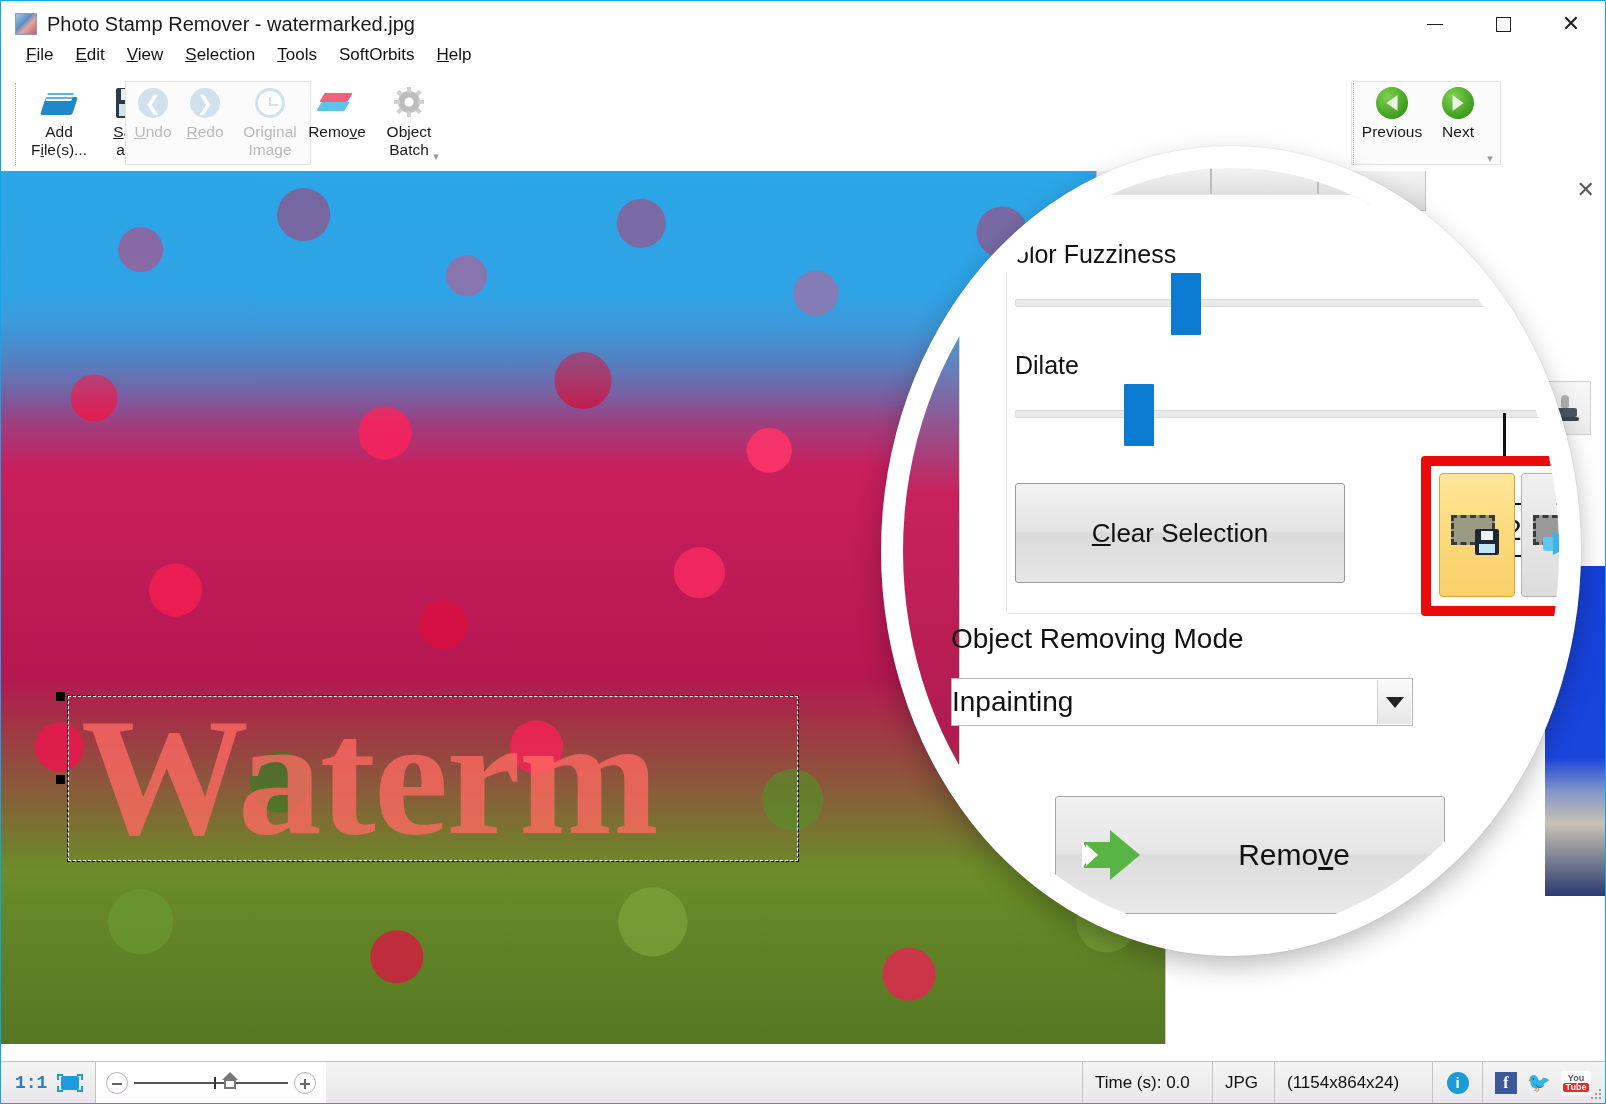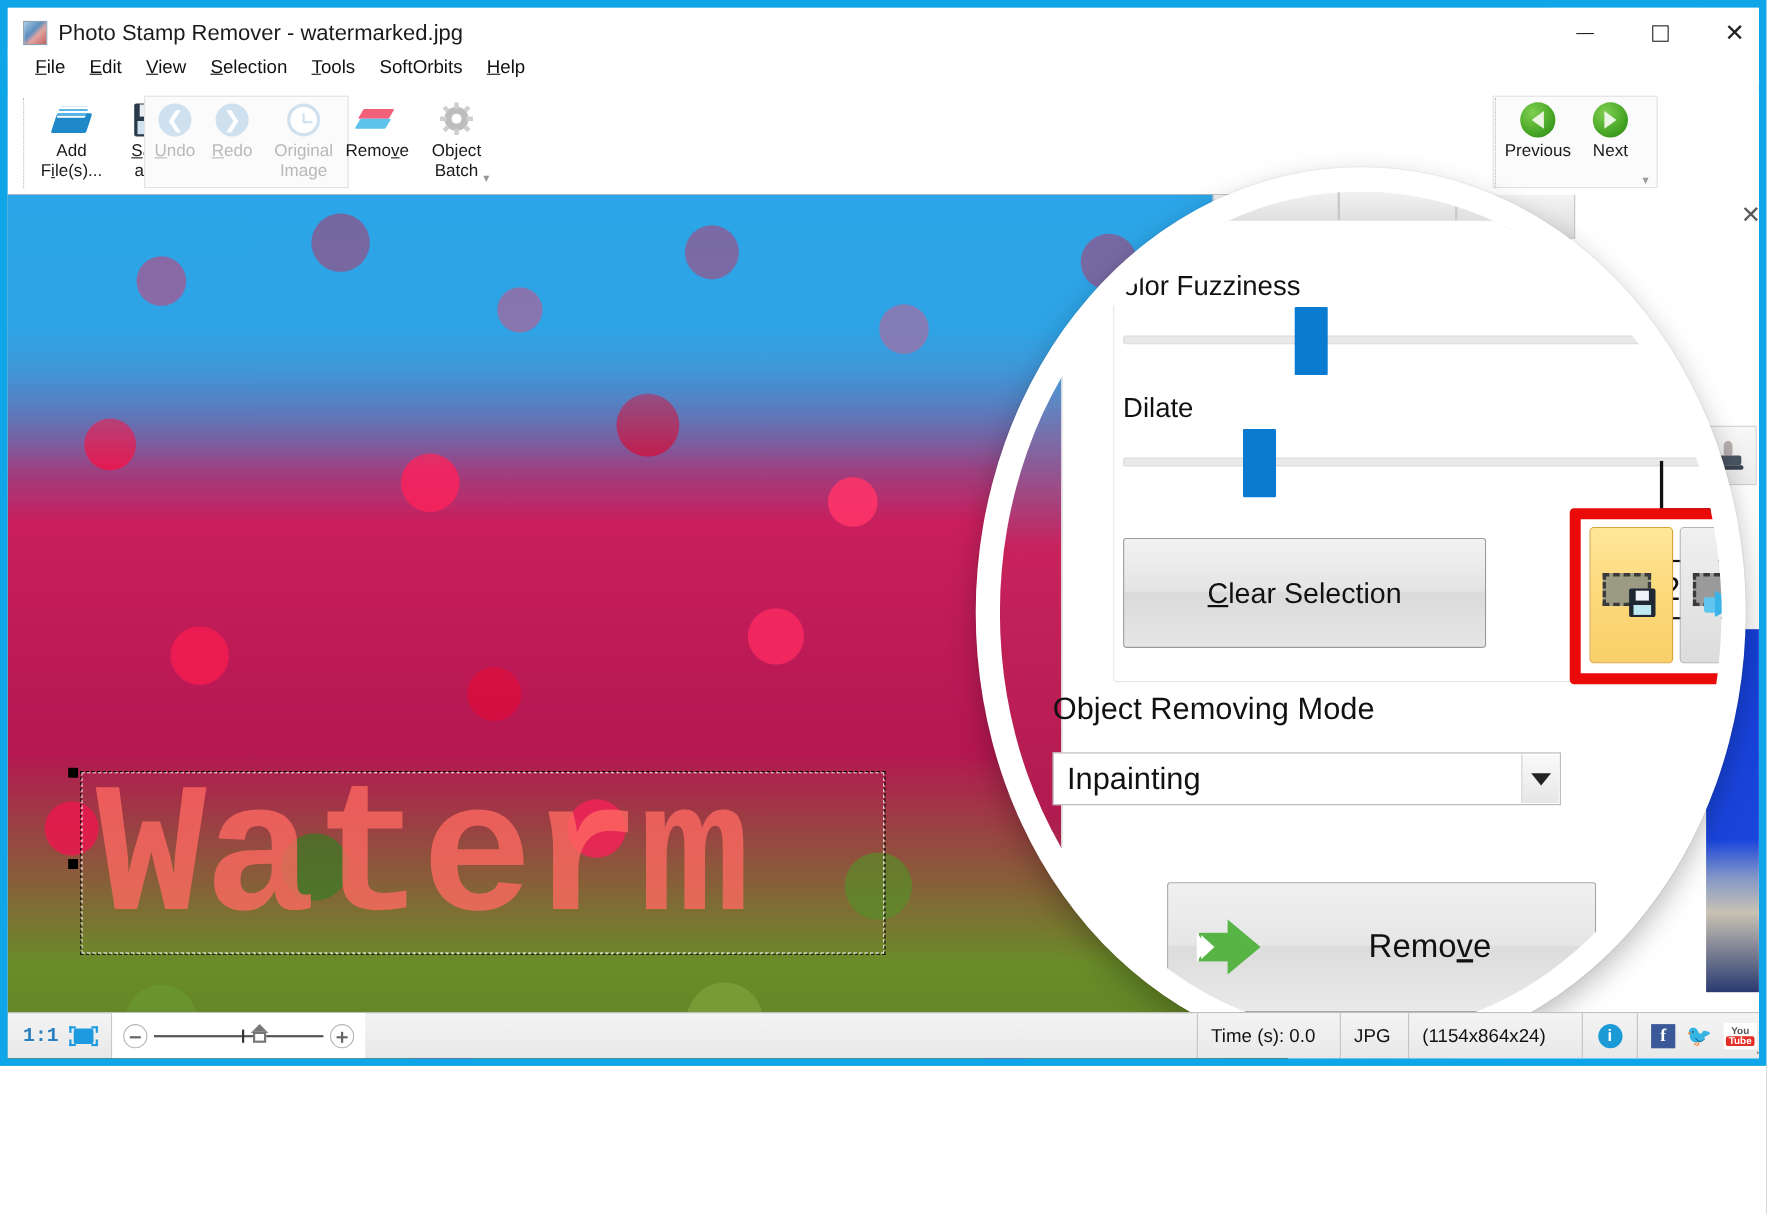--- a/index.html
+++ b/index.html
@@ -4,23 +4,23 @@
 <style>
   * { box-sizing: border-box; margin: 0; padding: 0; }
   html, body {
     width: 1606px; height: 1104px;
     overflow: hidden;
     font-family: "Liberation Sans", sans-serif;
     background: #ffffff;
   }
   #app {
     position: relative;
-    width: 1606px; height: 969px;
+    width: 1606px; height: 1104px;
     background: #ffffff;
-    border: 7px solid #0ea5e9;
+    border: 1px solid #0ea5e9;
     overflow: hidden;
   }
 
   
   .titlebar {
     position: absolute; left: 0; top: 0; width: 1604px; height: 46px;
     background: #ffffff;
     display: flex; align-items: center;
   }
   .title-icon {
@@ -196,21 +196,21 @@
   .sel-handle {
     position:absolute; width:9px; height:9px; background:#000;
   }
   .watermark {
     position:absolute; left:80px; top:520px;
     font-size: 168px; font-weight: bold;
     color: rgba(255,105,98,.78);
     letter-spacing: -2px;
     line-height: 170px;
     white-space: nowrap;
-    font-family:Liberation Mono, monospace;
+    font-family:Liberation Serif, serif;
   }
 
   
   .right-panel {
     position:absolute; left:1164px; top:170px; width:440px; height:873px;
     background:#ffffff; border-left:1px solid #c8c8c8;
   }
   .panel-close {
     position:absolute; right:10px; top:8px; font-size:22px; color:#5a5a5a;
     font-weight:300; line-height:1; cursor:default;
@@ -331,21 +331,21 @@
   }
 
   .red-highlight {
     position:absolute; border:10px solid #ea0a0a; border-radius:4px;
   }
 
   .combo {
     position:absolute; border:1px solid #b6b6b6; background:#fff;
     display:flex; align-items:center;
   }
-  .combo .txt { font-size:28px; color:#111; padding-left:12px; }
+  .combo .txt { font-size:28px; color:#111; }
   .combo .arrowbox {
     position:absolute; right:1px; top:1px; bottom:1px; width:34px;
     background: linear-gradient(to bottom,#fafafa,#e6e6e6);
     border-left:1px solid #cfcfcf;
     display:flex; align-items:center; justify-content:center;
   }
   .combo .caret { width:0;height:0;border-left:9px solid transparent;border-right:9px solid transparent;border-top:11px solid #222; }
 
   .btn-remove {
     position:absolute; border:1px solid #a6a6a6; border-radius:3px;

